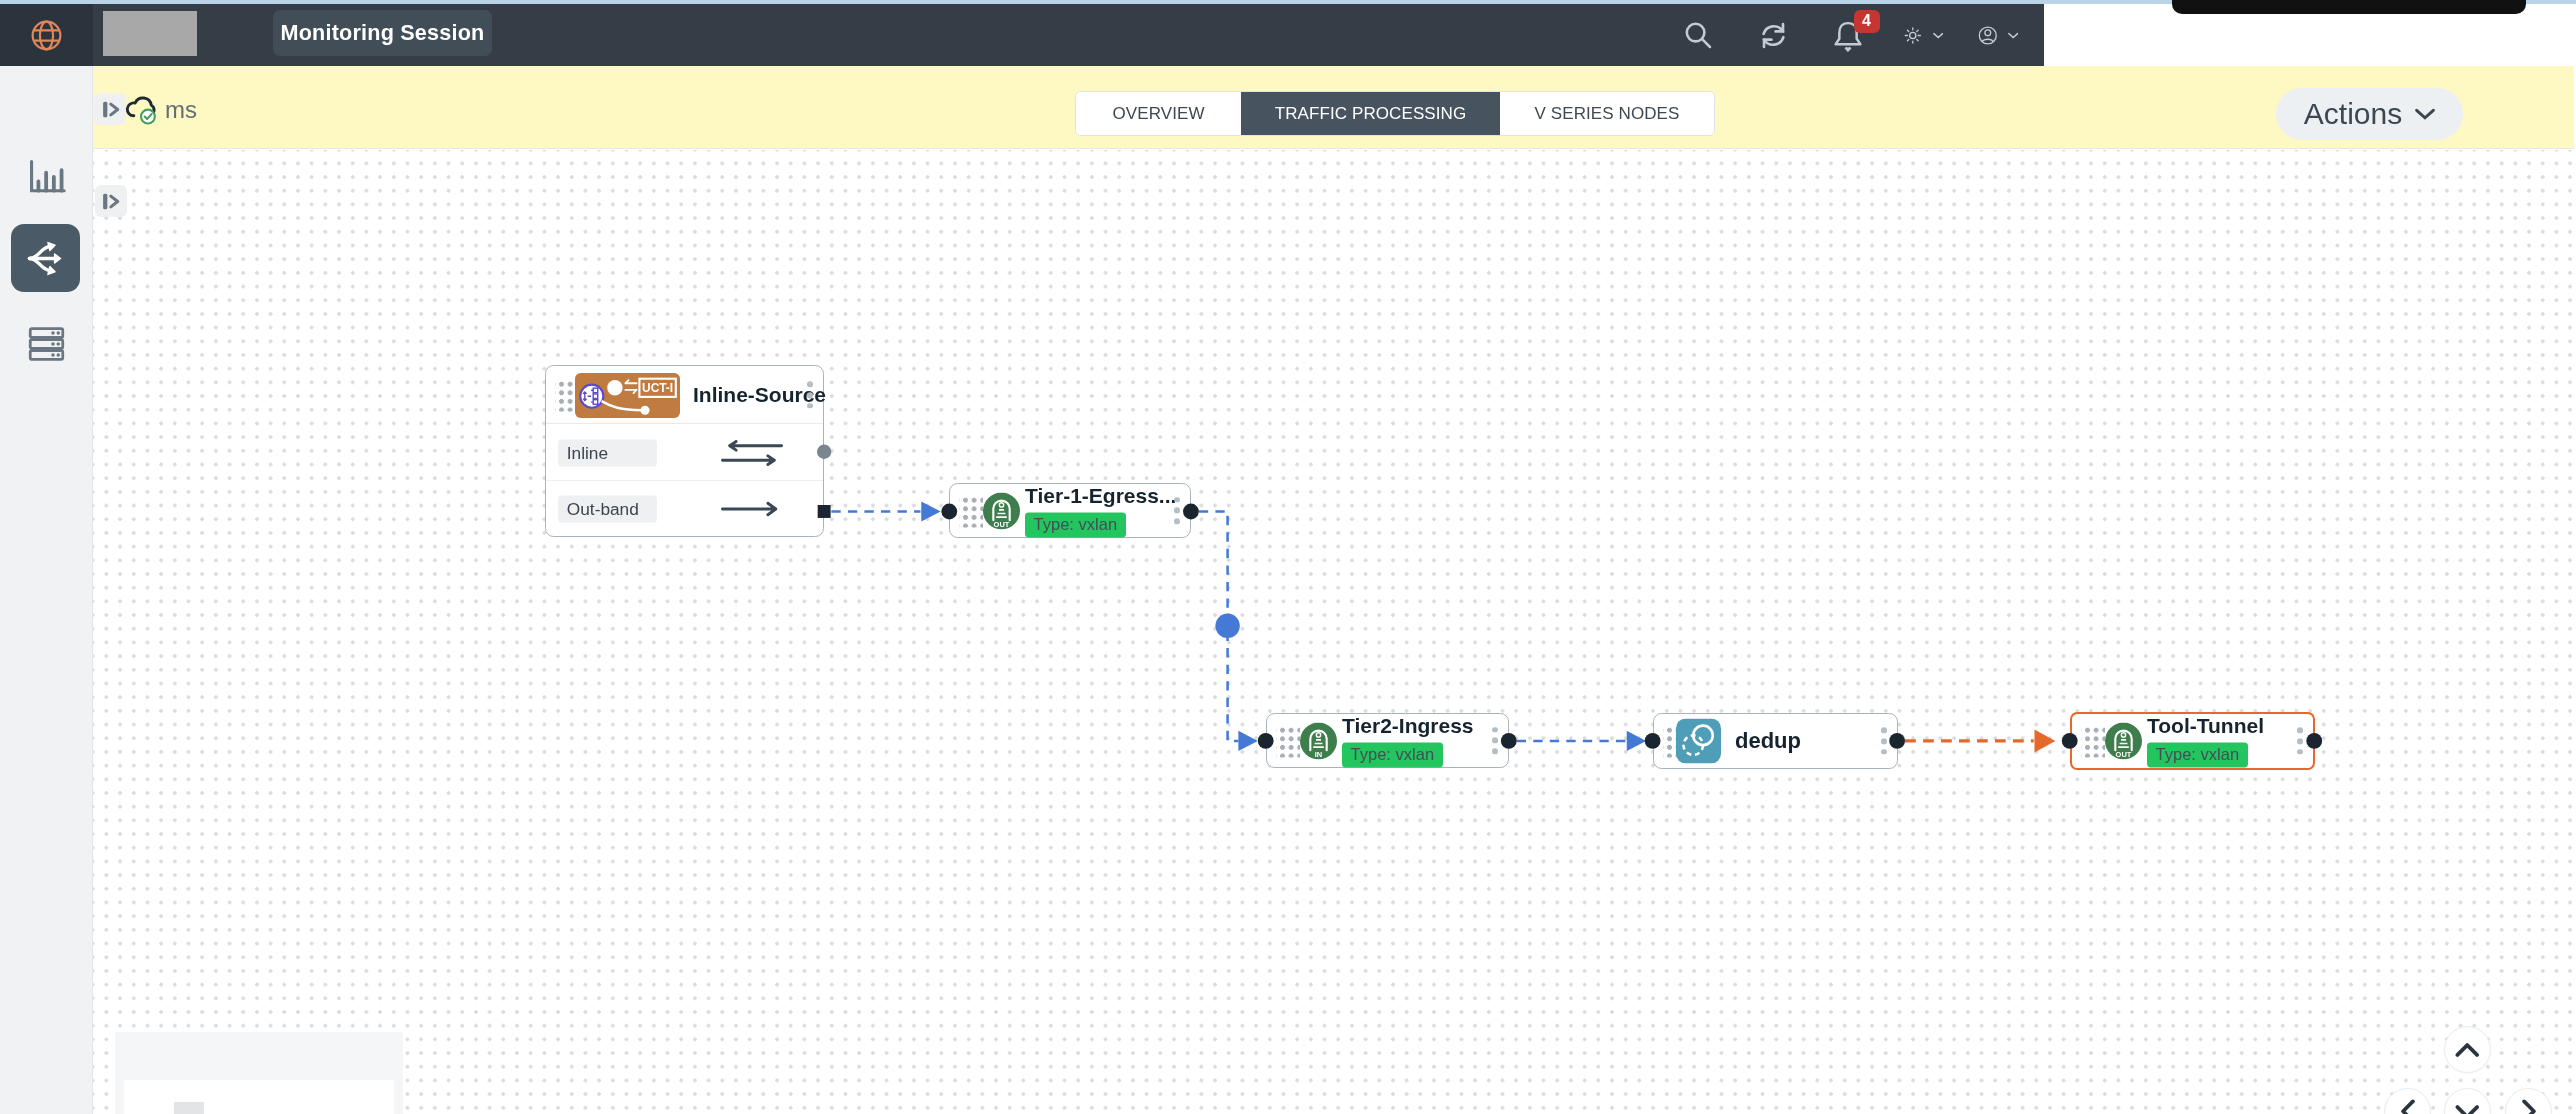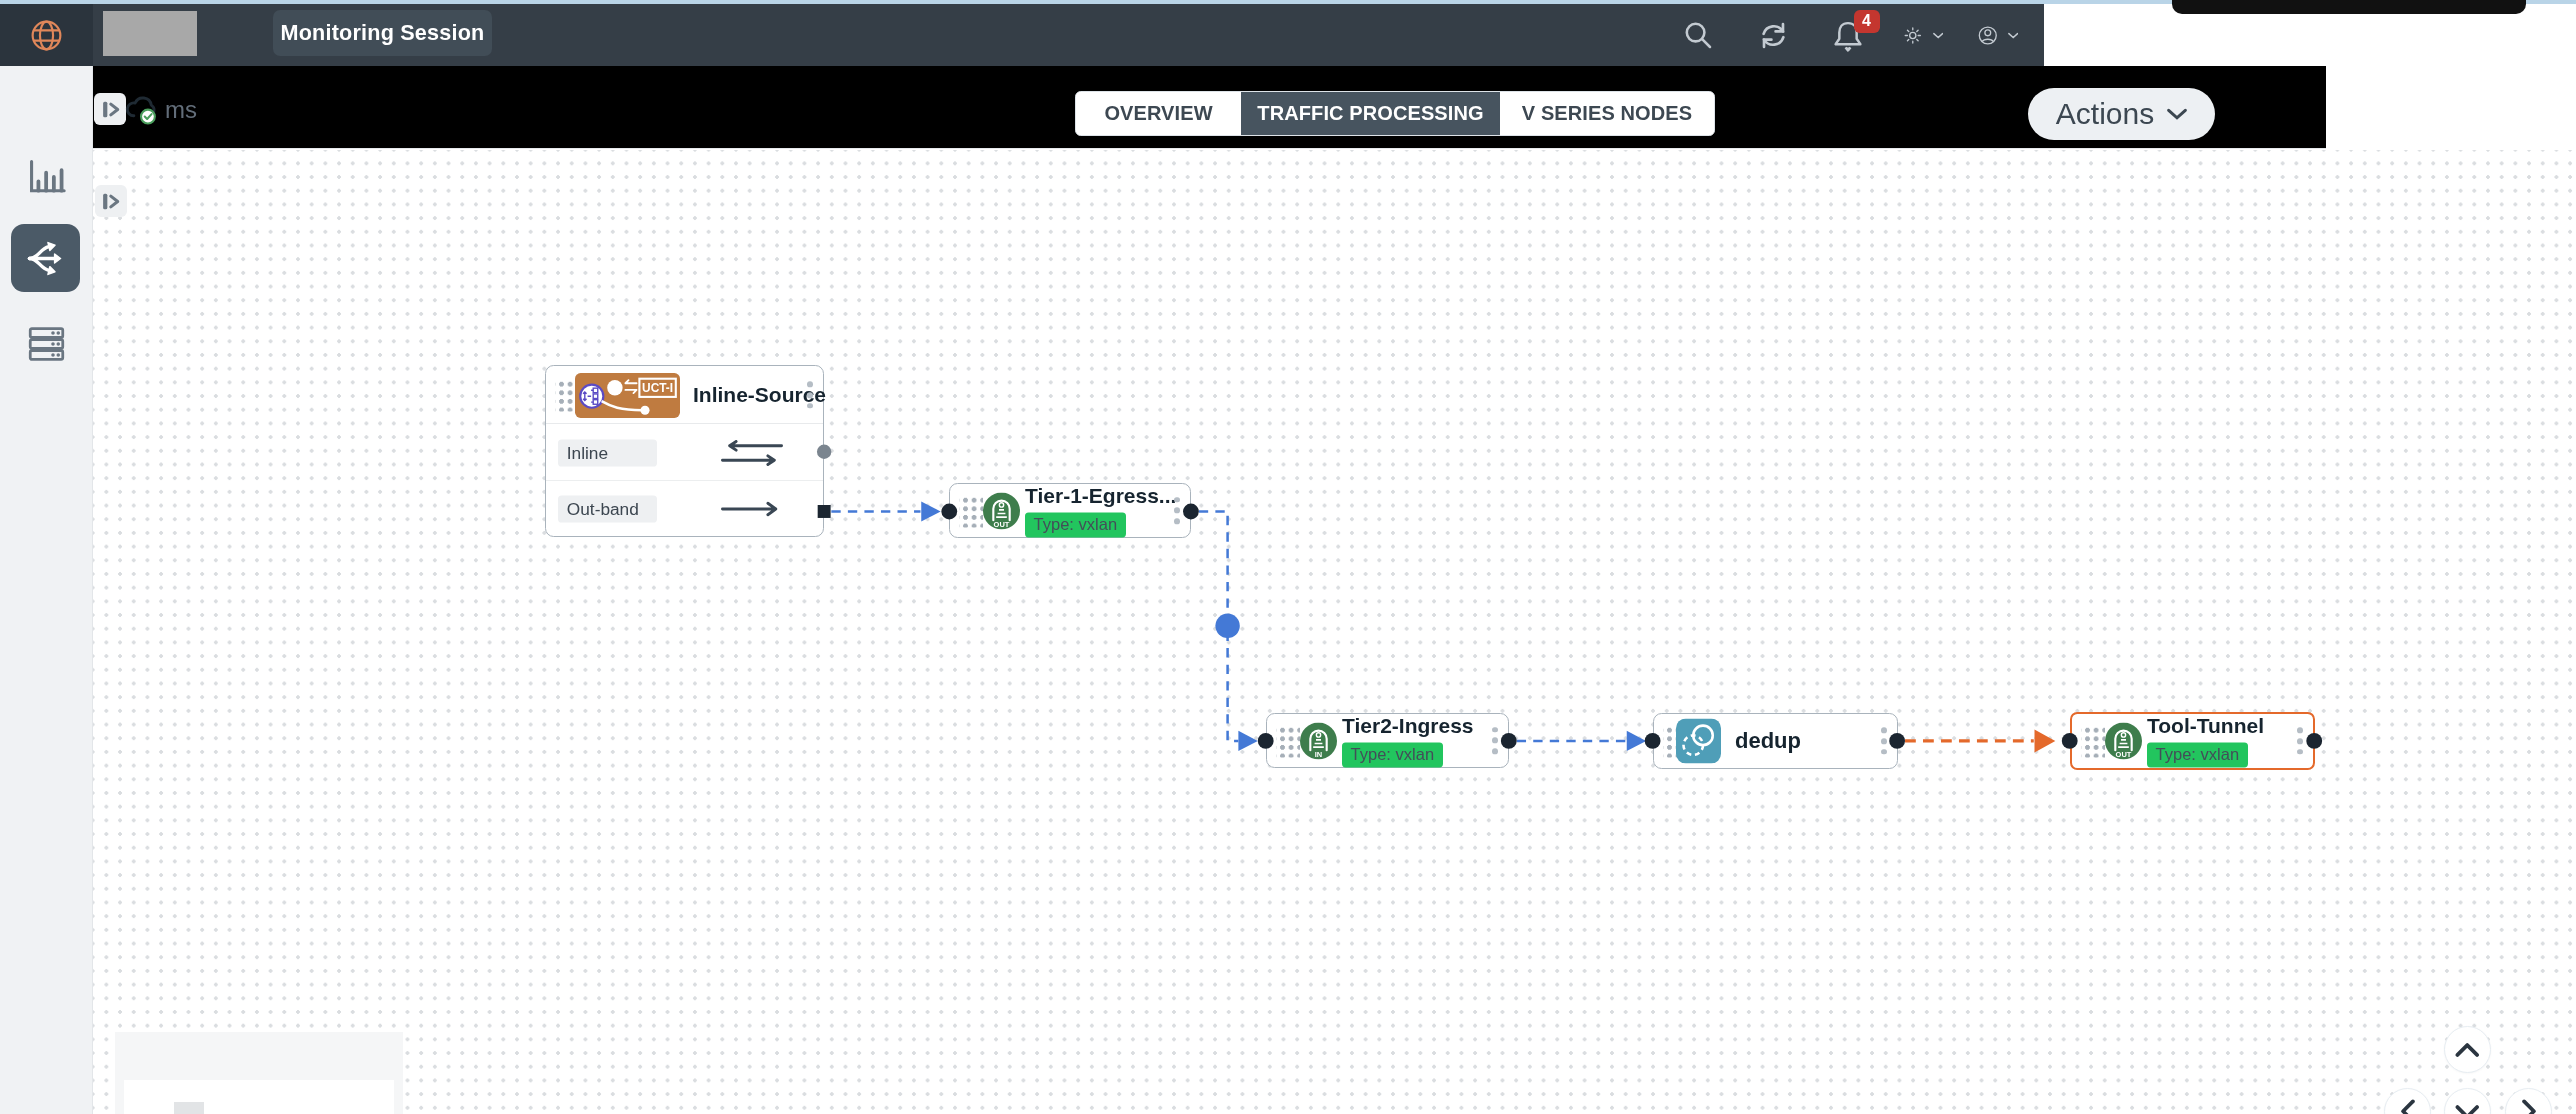--- a/index.html
+++ b/index.html
@@ -23,27 +23,27 @@
   .title-chip{position:absolute;left:273px;top:5.8px;width:219px;height:46px;background:var(--chip);border-radius:7.2px;display:flex;align-items:center;justify-content:center;}
   .title-chip span{color:#fff;font-size:21.6px;font-weight:bold;letter-spacing:0.2px;}
   .tb-icons{position:absolute;right:0;top:0;height:62px;display:flex;align-items:center;}
   .tb-ic{width:40px;height:40px;display:flex;align-items:center;justify-content:center;position:relative;cursor:pointer;}
   .tb-ic + .tb-ic{margin-left:35px;}
   .tb-icons .pad-r{width:26px;}
   .badge{position:absolute;top:-5.8px;right:-11.5px;min-width:26px;height:23px;background:#c4362f;color:#fff;font-size:16px;font-weight:bold;border-radius:5.8px;display:flex;align-items:center;justify-content:center;padding:0 4.3px;}
   .chev-sm{margin-left:10px;}
 
   
-  .header-row{position:absolute;left:93px;top:66px;width:2233px;height:83px;background:#000000;border-bottom:1.4px solid #e6e9ec;z-index:20;}
+  .header-row{position:absolute;left:93px;top:66px;width:2481px;height:83px;background:#fef9c3;border-bottom:1.4px solid #e6e9ec;z-index:20;}
   .expander{position:absolute;width:32px;height:32px;background:var(--light);border-radius:5.8px;display:flex;align-items:center;justify-content:center;cursor:pointer;}
   .exp-1{left:1.4px;top:27px;}
   .cloud-wrap{position:absolute;left:30px;top:24.5px;}
   .ms-label{position:absolute;left:72px;top:24.5px;font-size:24px;color:#626d79;line-height:37px;}
   .tabs{position:absolute;left:982px;top:25px;height:45px;display:flex;border:1.4px solid #dde3e8;border-radius:5.8px;overflow:hidden;background:#fff;}
-  .tab{display:flex;align-items:center;justify-content:center;font-size:20px;font-weight:bold;color:#3d4852;letter-spacing:0.1px;cursor:pointer;background:#fff;}
+  .tab{display:flex;align-items:center;justify-content:center;font-size:17px;font-weight:normal;color:#3d4852;letter-spacing:0.1px;cursor:pointer;background:#fff;}
   .tab.active{background:#47545f;color:#fff;}
   .tab-0{width:165px;}.tab-1{width:259px;}.tab-2{width:214px;}
   .actions-btn{position:absolute;right:111px;top:22px;width:187px;height:52px;background:#edf0f3;border-radius:26px;display:flex;align-items:center;justify-content:center;gap:13px;cursor:pointer;}
   .actions-btn span{font-size:30px;color:#3c4751;}
 
   
   .sidebar{position:absolute;left:0;top:66px;width:93px;height:1049px;background:#f0f2f4;border-right:1.4px solid #e3e6e9;z-index:25;}
   .sb-item{position:absolute;left:0;width:93px;height:69px;display:flex;align-items:center;justify-content:center;cursor:pointer;}
   .sb-active-tile{position:absolute;left:10.8px;top:158px;width:69px;height:68px;background:#4b5a67;border-radius:13px;display:flex;align-items:center;justify-content:center;cursor:pointer;}
 

